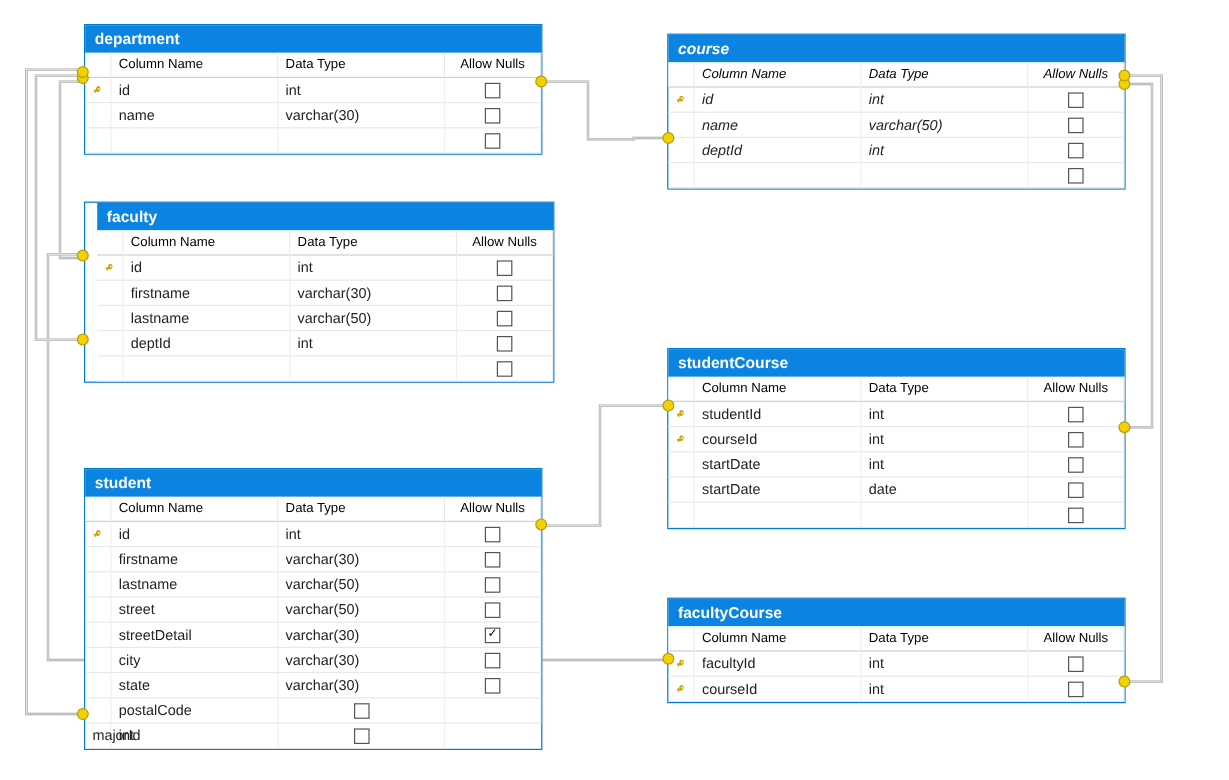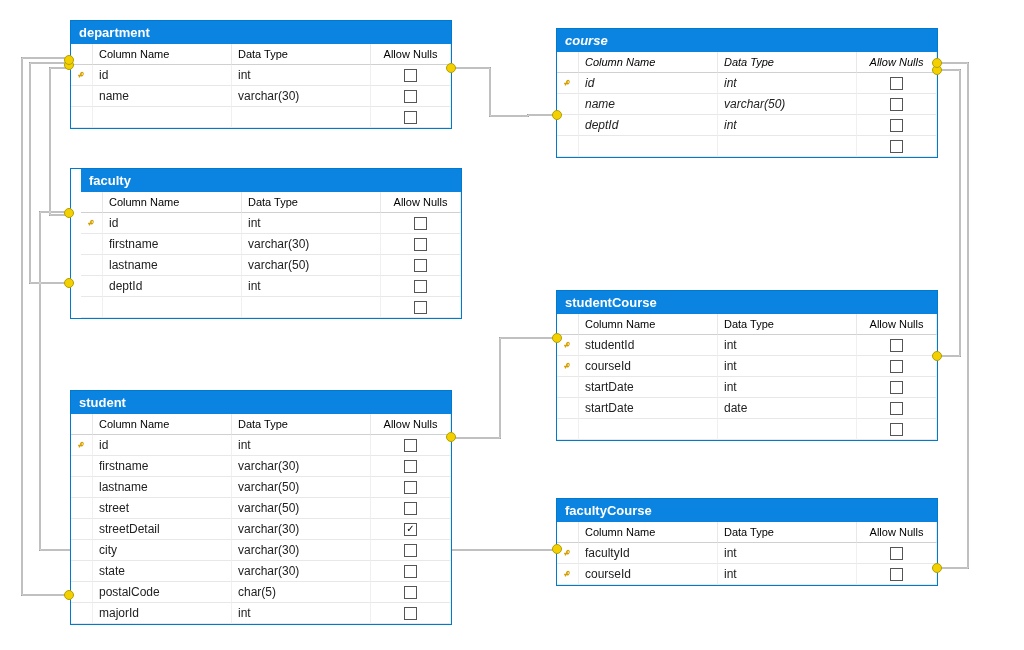--- a/index.html
+++ b/index.html
@@ -333,21 +333,20 @@
         <span class="chkbox"></span>
       </div>
       <div class="cell key"></div>
       <div class="cell">state</div>
       <div class="cell">varchar(30)</div>
       <div class="cell chk">
         <span class="chkbox"></span>
       </div>
       <div class="cell key"></div>
       <div class="cell">postalCode</div>
-      <div class="cell">char(5)</div>
       <div class="cell chk">
         <span class="chkbox"></span>
       </div>
       <div class="cell key"></div>
       <div class="cell">majorId</div>
       <div class="cell">int</div>
       <div class="cell chk">
         <span class="chkbox"></span>
       </div>
     </div>

